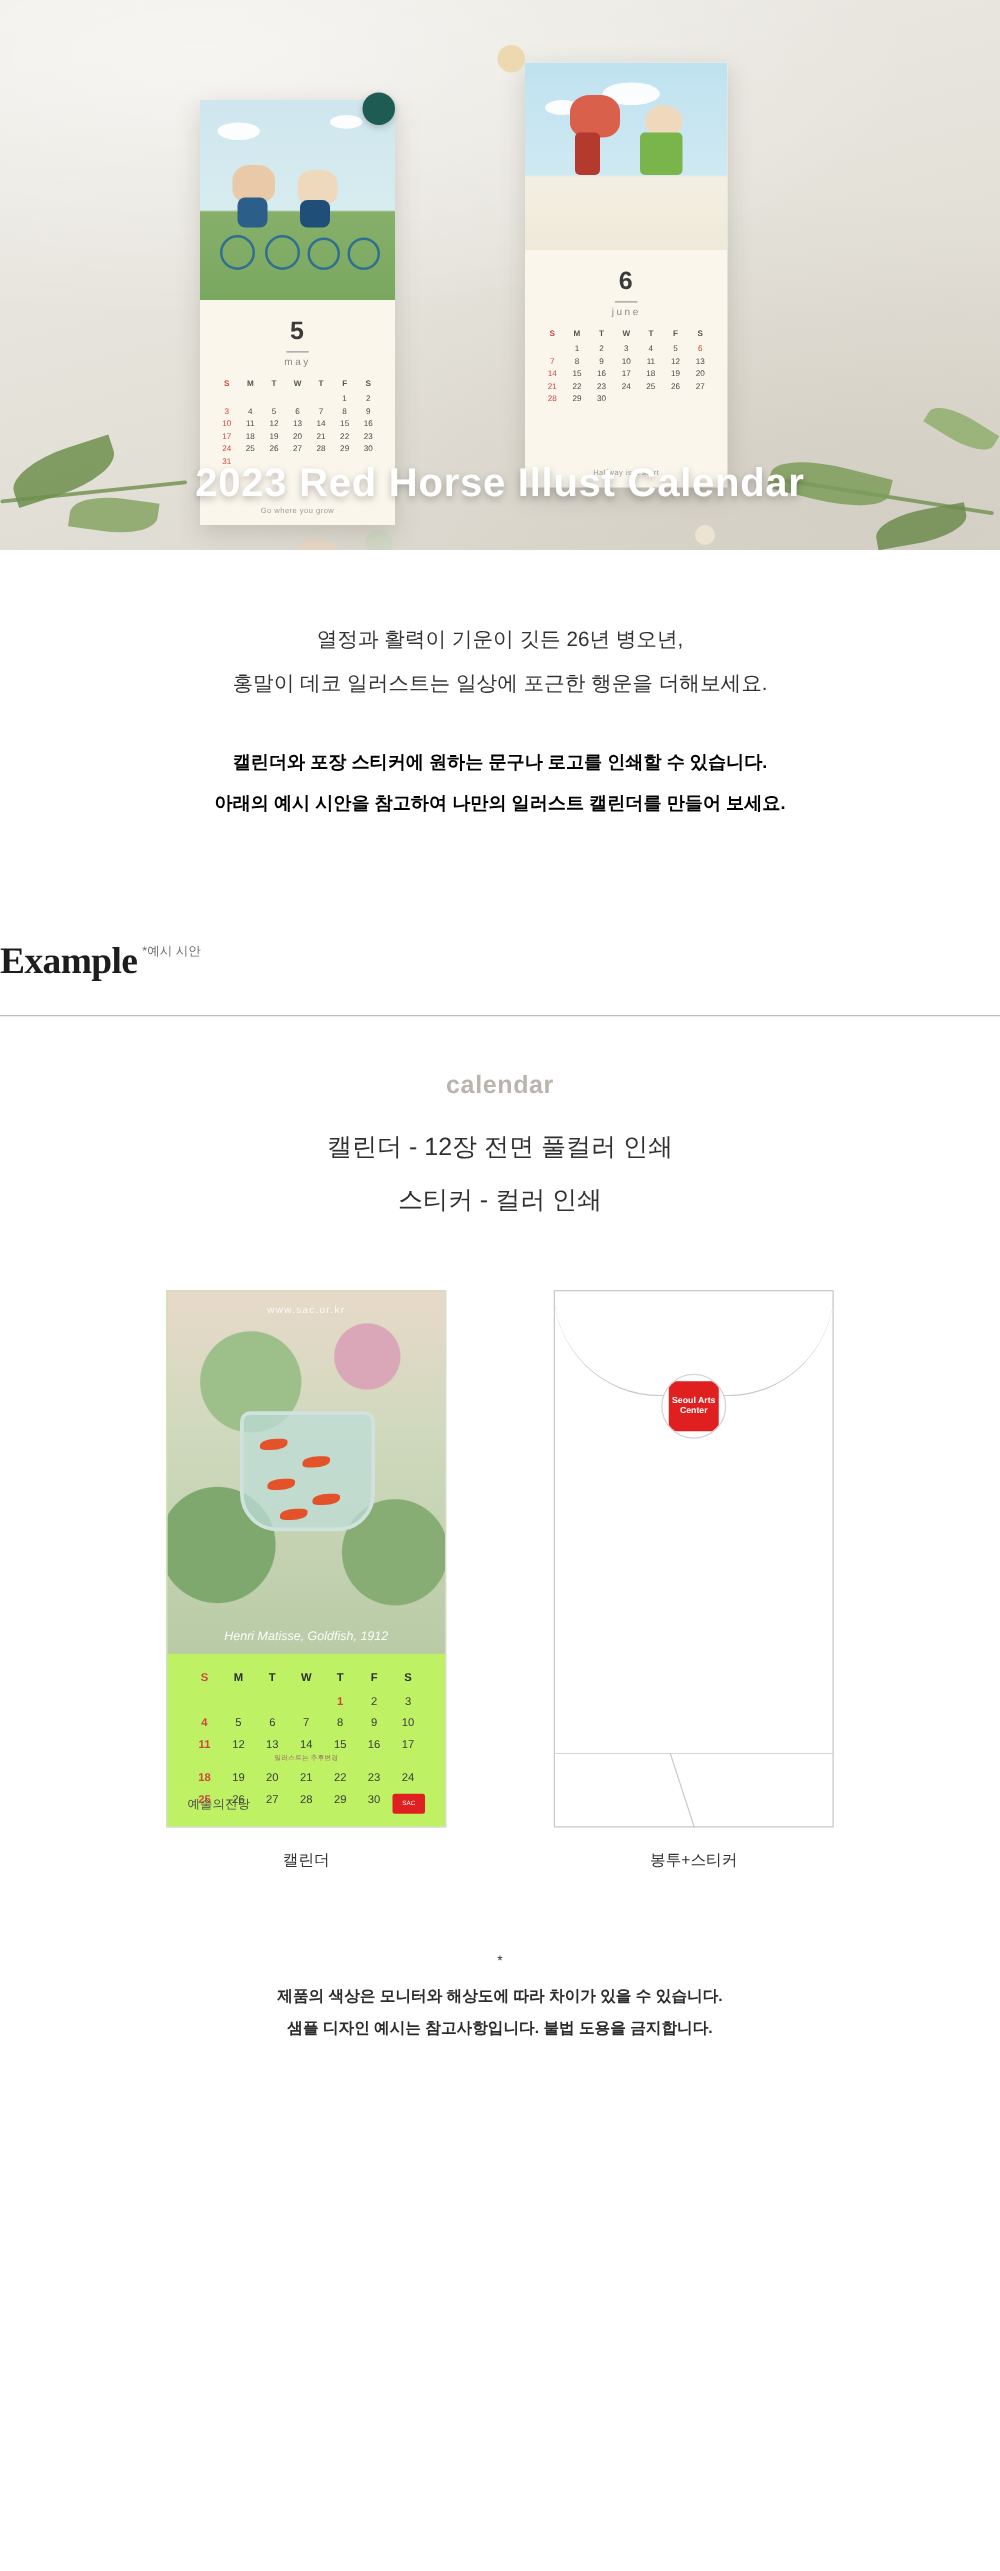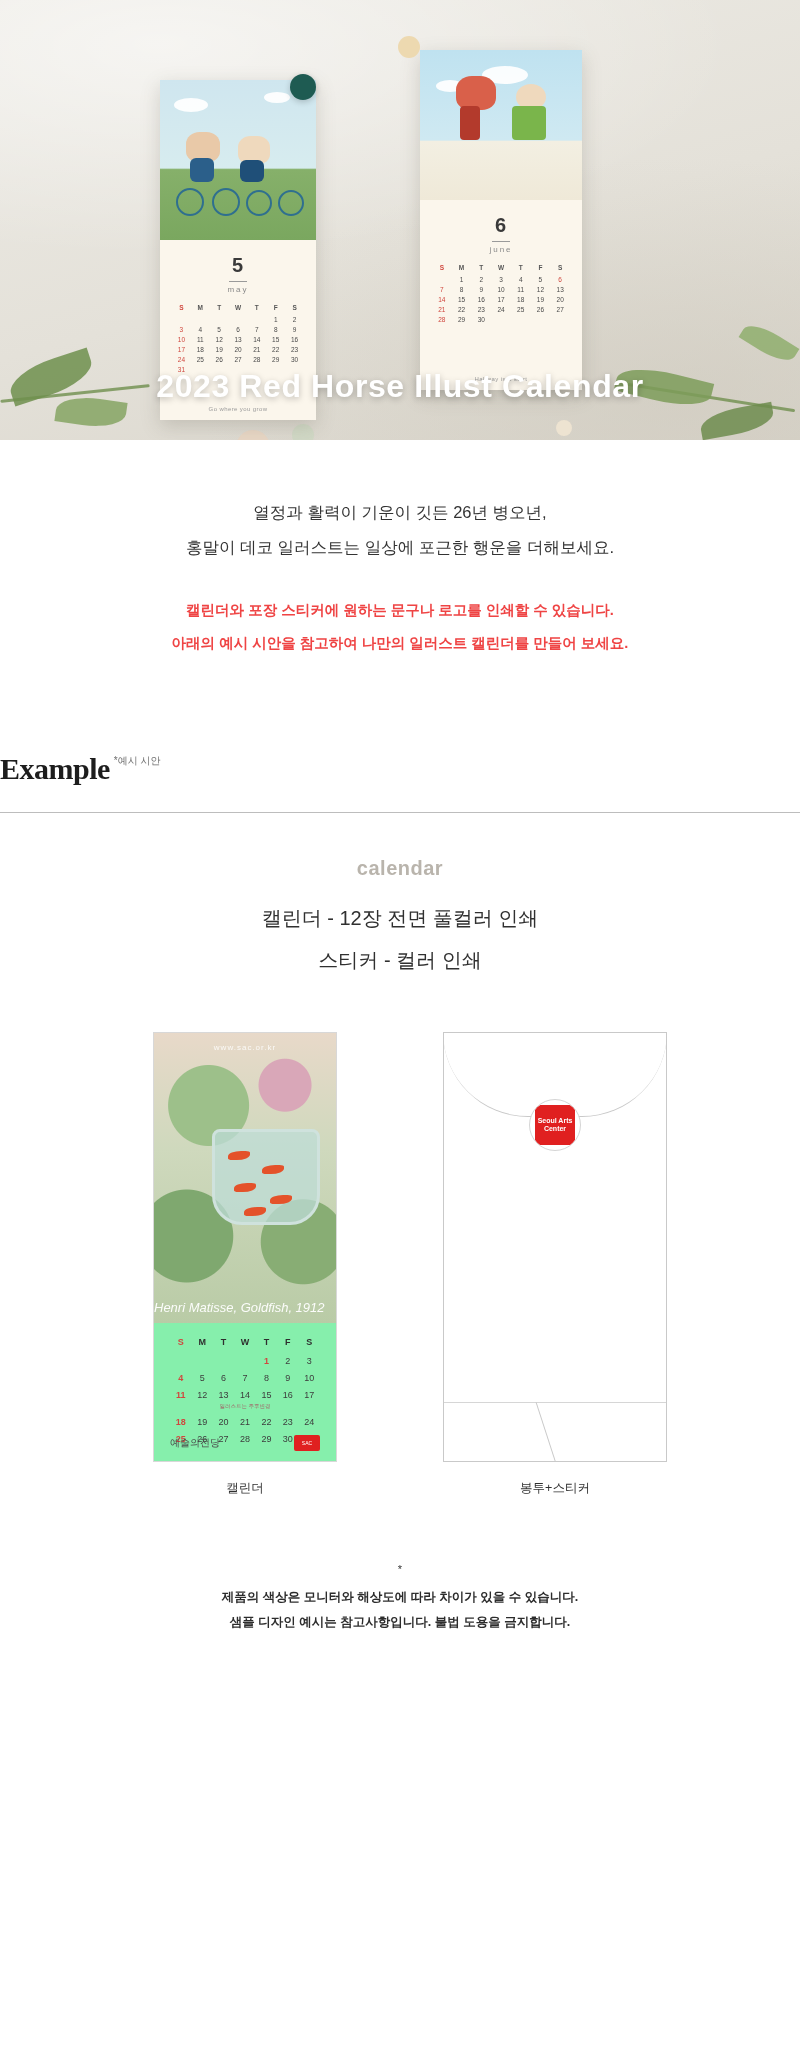--- a/index.html
+++ b/index.html
@@ -123,21 +123,21 @@
     margin: 0 0 6px;
     font-size: 16.5px;
     line-height: 1.78;
     color: #333;
   }
   .intro .bold-block { margin-top: 34px; }
   .intro .bold-block p {
     font-weight: 700;
     font-size: 14.5px;
     line-height: 1.85;
-    color: #ef4444;
+    color: #000000;
   }
 
   
   .example-wrap {
     margin-top: 96px;
     padding-bottom: 18px;
   }
   .example-title {
     display: inline-block;
     font-size: 30px;
@@ -184,22 +184,22 @@
   
   .products {
     margin-top: 56px;
     display: flex;
     justify-content: center;
     gap: 86px;
   }
   .product { width: 224px; }
 
   .sample-cal {
-    width: 184px; height: 430px;
-    background: #86efac;
+    width: 224px; height: 430px;
+    background: #bef264;
     border: 1px solid #d8d8d8;
     position: relative;
     overflow: hidden;
     margin: 0 auto;
   }
   .sample-art {
     position: relative;
     height: 290px;
     background:
       radial-gradient(circle at 30% 25%, #9dc08a 0 40px, rgba(0,0,0,0) 41px),
@@ -220,21 +220,21 @@
     position:absolute; width: 22px; height: 9px; border-radius: 60% 20% 60% 20%;
     background: #e4522a;
   }
   .watermark-top {
     position:absolute; top: 10px; left: 0; right: 0;
     text-align:center; font-size: 8px; color: rgba(255,255,255,.85);
     letter-spacing: 1px;
   }
   .artwork-caption {
     position:absolute; bottom: 8px; left: 0; right: 0;
-    font-size: 13px; color: rgba(255,255,255,.95);
+    text-align:center; font-size: 10px; color: rgba(255,255,255,.95);
     font-style: italic;
   }
   .sample-grid {
     padding: 14px 16px 0;
     display:grid; grid-template-columns: repeat(7,1fr);
     row-gap: 7px; text-align:center; font-size: 9px; color:#3c3c3c;
   }
   .sample-grid .hd { font-weight:700; color:#2e2e2e; font-size: 9px; padding-bottom: 2px; }
   .sample-grid .sun-d { color:#d0473e; font-weight:700; }
   .sample-grid .note {

